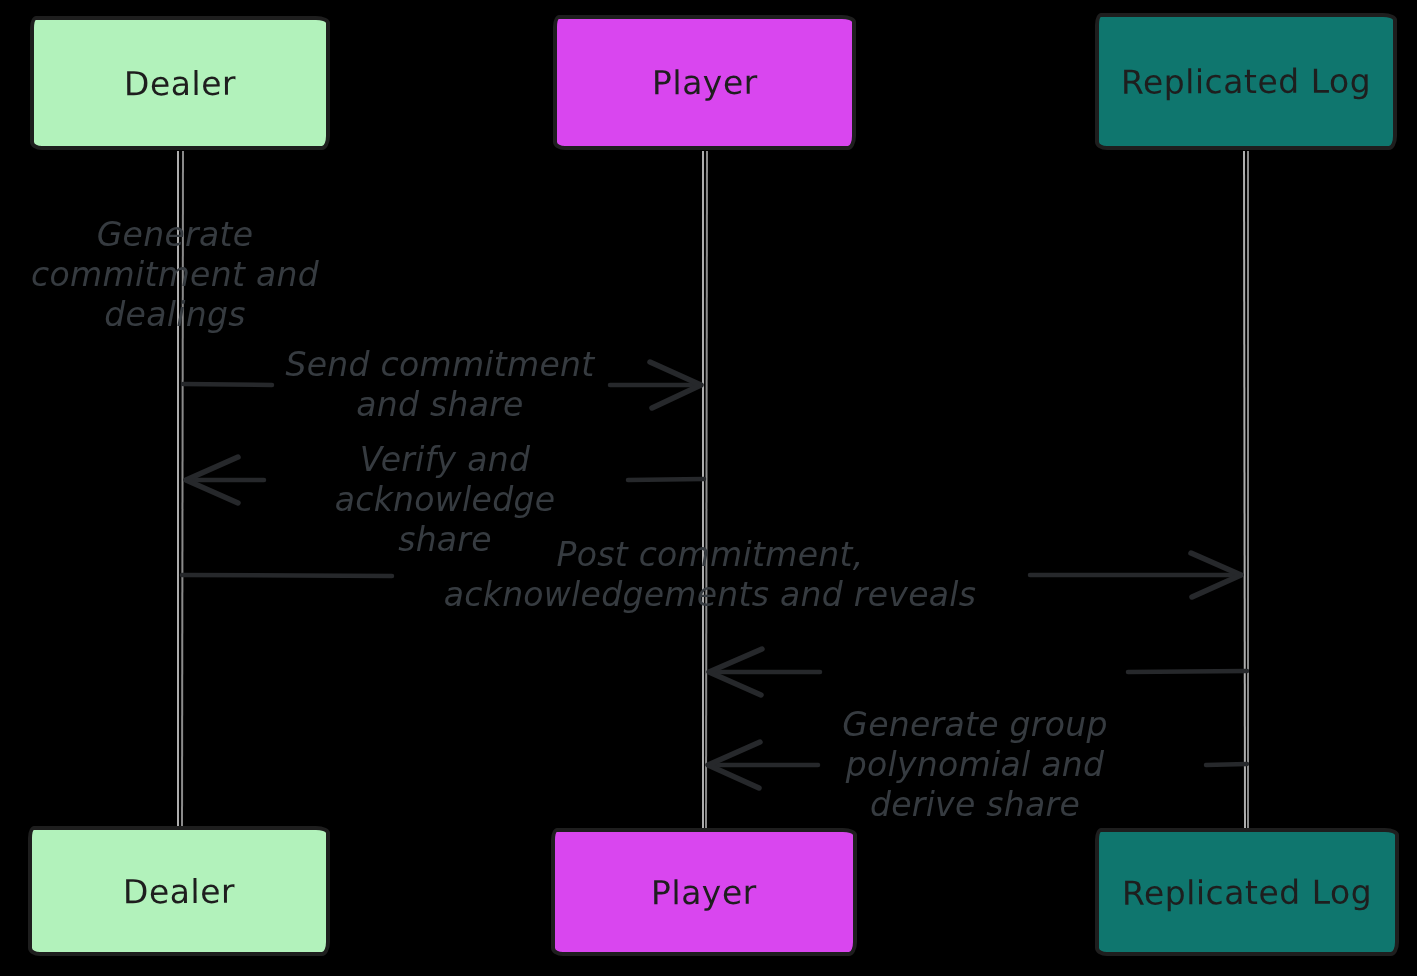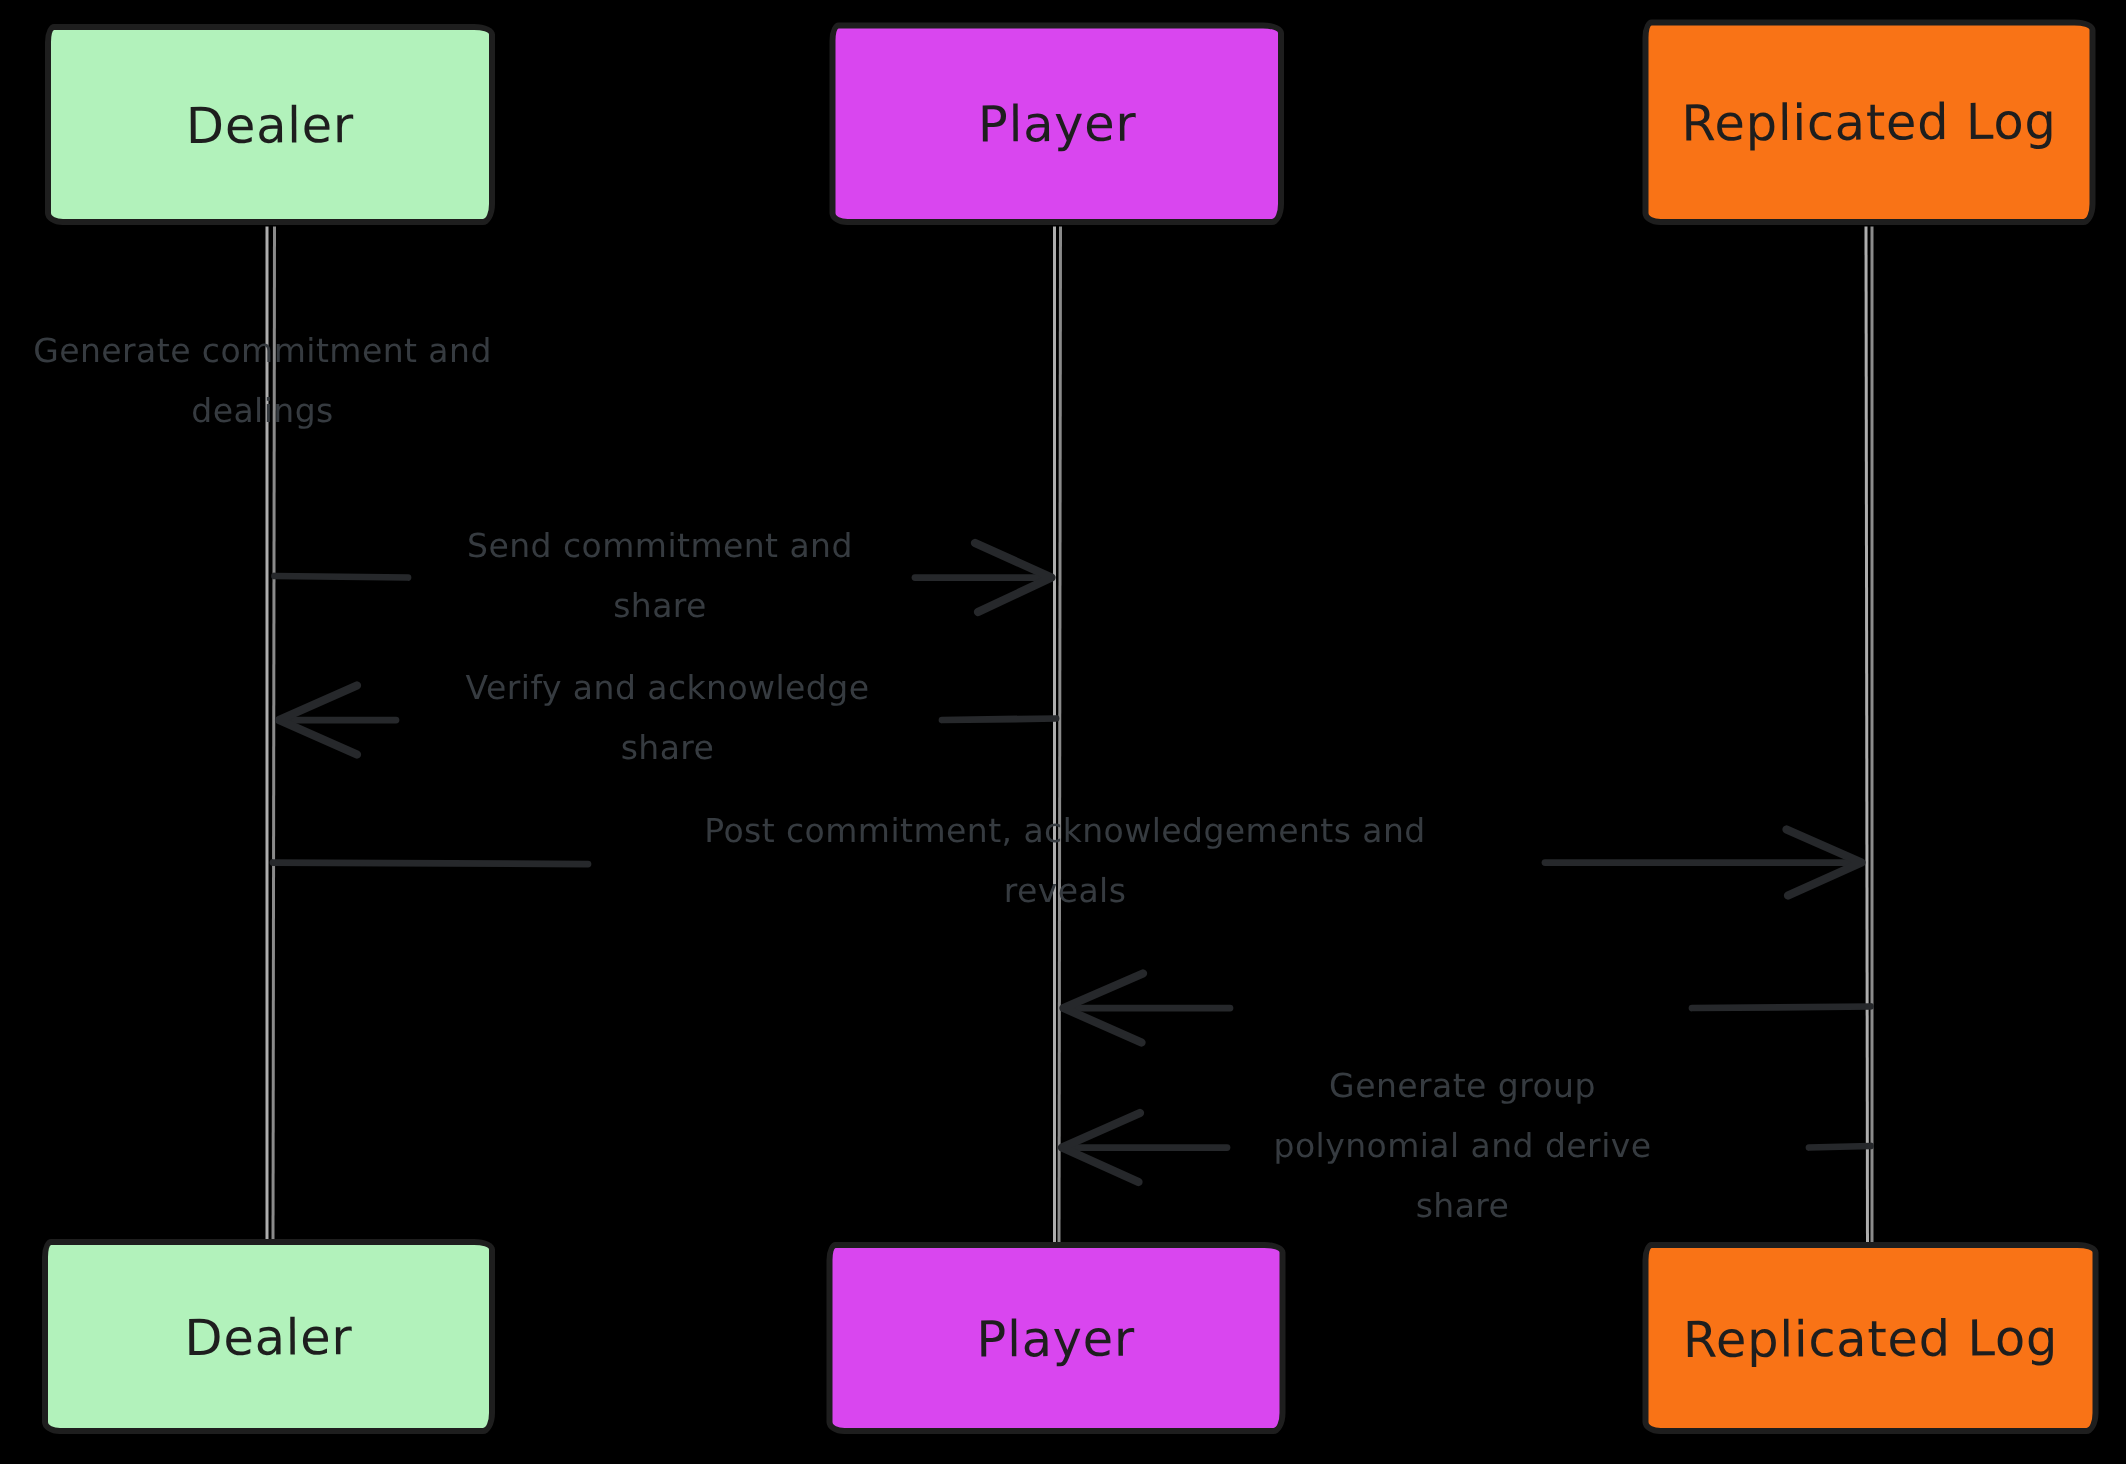--- a/index.html
+++ b/index.html
@@ -10,24 +10,24 @@
   svg.layer{position:absolute;left:0;top:0;width:1417px;height:976px;}
   .actor-box{
     position:absolute;display:flex;align-items:center;justify-content:center;
     border:4px solid #1e1e1e;box-sizing:border-box;
     border-radius:6px 14px 8px 12px / 12px 7px 14px 8px;
     font-size:33px;letter-spacing:0.5px;color:#1e1e1e;
   }
   .actor-box .actor-label{transform:rotate(-0.3deg);}
   .fill-green{background:#b2f2bb;}
   .fill-blue{background:#d946ef;}
-  .fill-yellow{background:#f97316;}
+  .fill-yellow{background:#0f766e;}
   .msg{
-    position:absolute;text-align:center;font-size:22px;line-height:40px;
-    color:#363b40;letter-spacing:0.3px;
+    position:absolute;text-align:center;font-size:33px;line-height:40px;
+    color:#363b40;letter-spacing:0.3px;font-style:italic;
   }
   
   #box-dealer-top{left:30px;top:16px;width:300px;height:134px;}
   #box-player-top{left:553px;top:15px;width:303px;height:135px;}
   #box-replog-top{left:1095px;top:13px;width:302px;height:137px;}
   #box-dealer-bottom{left:28px;top:826px;width:302px;height:130px;}
   #box-player-bottom{left:551px;top:828px;width:306px;height:128px;}
   #box-replog-bottom{left:1095px;top:828px;width:304px;height:128px;}
   #msg-note{left:20px;top:215px;width:310px;}
   #msg-send{left:280px;top:345px;width:320px;}

